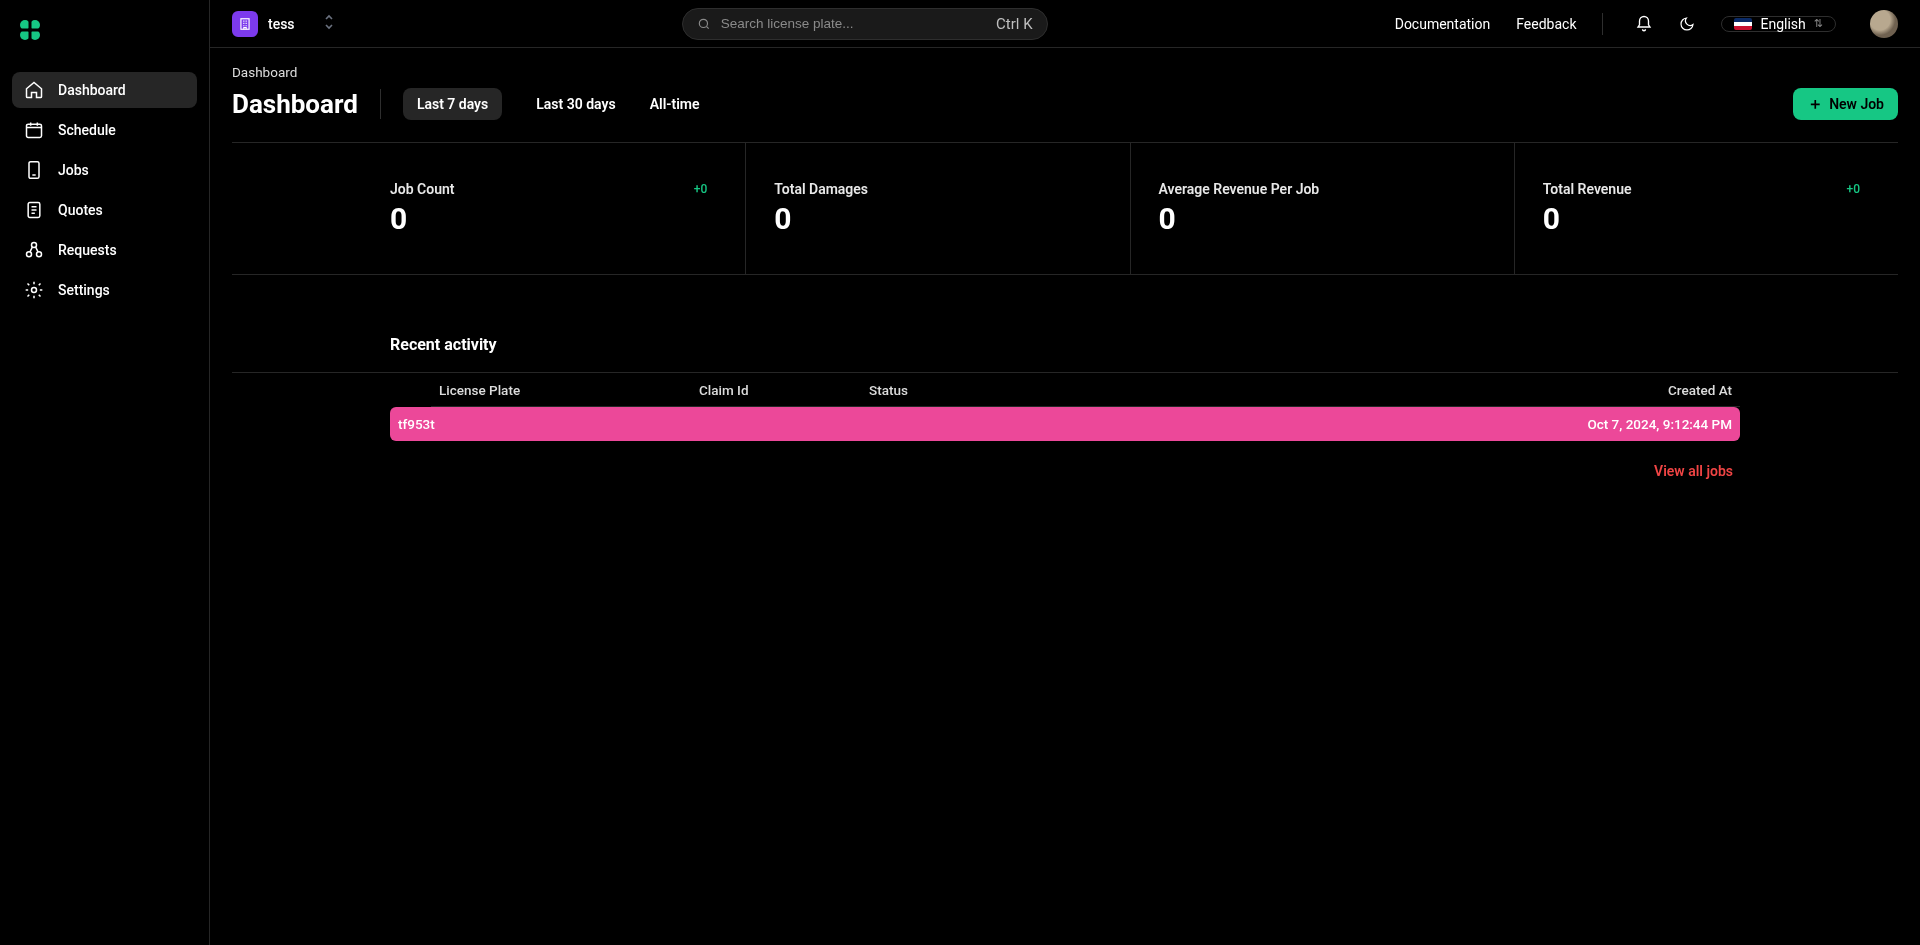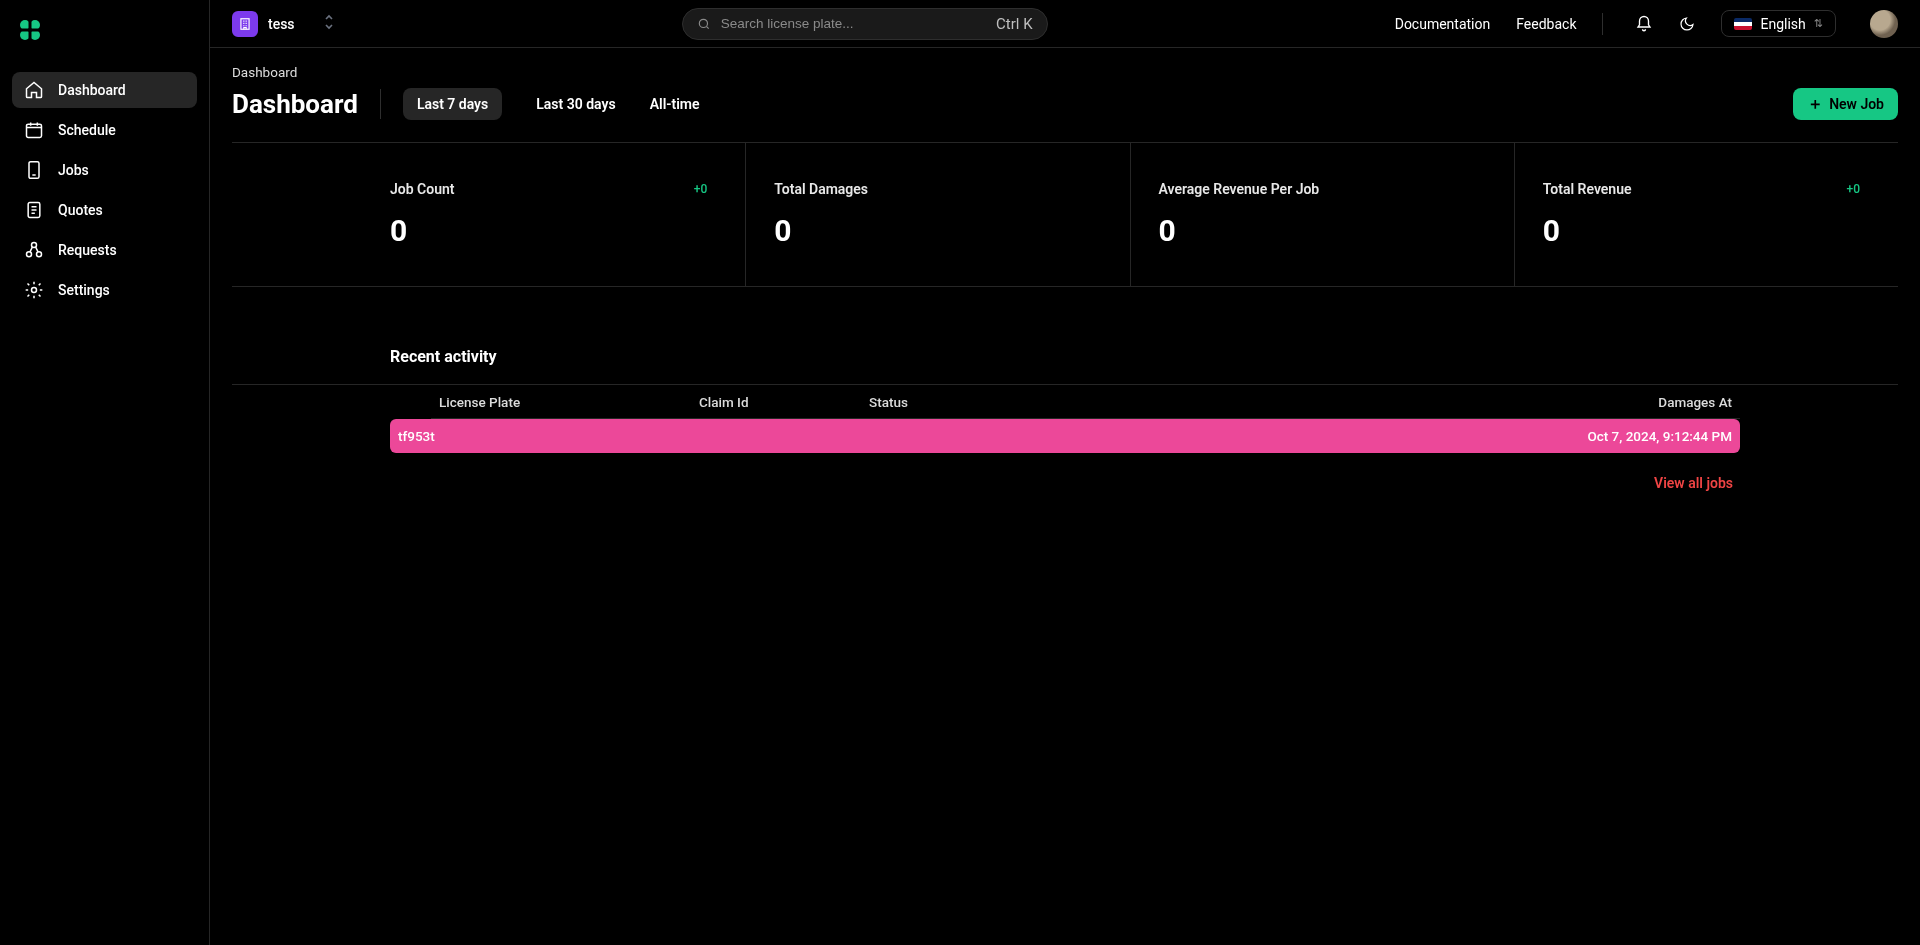--- a/index.html
+++ b/index.html
@@ -150,21 +150,21 @@
       color: #ffffff;
       display: flex;
       align-items: center;
     }
     .lang-pill {
       display: flex;
       align-items: center;
       gap: 8px;
       border: 1px solid #2e2e2e;
       border-radius: 8px;
-      height: 27px;
+      height: 16px;
       padding: 0 12px;
       cursor: pointer;
       font-size: 14px;
     }
     .flag {
       width: 18px; height: 12px; display:inline-block;
       background: linear-gradient(to bottom, #0a2a66 0 33%, #ffffff 33% 66%, #c8102e 66% 100%);
       border-radius: 2px;
       position: relative;
     }
@@ -243,21 +243,21 @@
       display: flex;
       border-top: 1px solid #262626;
       border-bottom: 1px solid #262626;
     }
     .stat {
       flex: 1;
       padding: 38px 10px 38px 158px;
       border-right: 1px solid #262626;
       display: flex;
       flex-direction: column;
-      gap: 16px;
+      gap: 4px;
       position: relative;
     }
     .stat:last-child { border-right: none; }
     .stat:first-child { padding-left: 158px; }
     .stat-head {
       display: flex;
       align-items: center;
       justify-content: space-between;
       color: #e8e8e8;
       font-size: 14px;
@@ -487,21 +487,21 @@
       </div>
 
       <h2 class="section-title">Recent activity</h2>
 
       <div class="table-wrap">
         <div class="table">
           <div class="thead">
             <span>License Plate</span>
             <span>Claim Id</span>
             <span>Status</span>
-            <span class="th-right">Damages At</span>
+            <span class="th-right">Created At</span>
           </div>
           <div class="trow">
             <span>tf953t</span>
             <span></span>
             <span class="td-right">Oct 7, 2024, 9:12:44 PM</span>
           </div>
         </div>
       </div>
 
       <div class="view-all">

